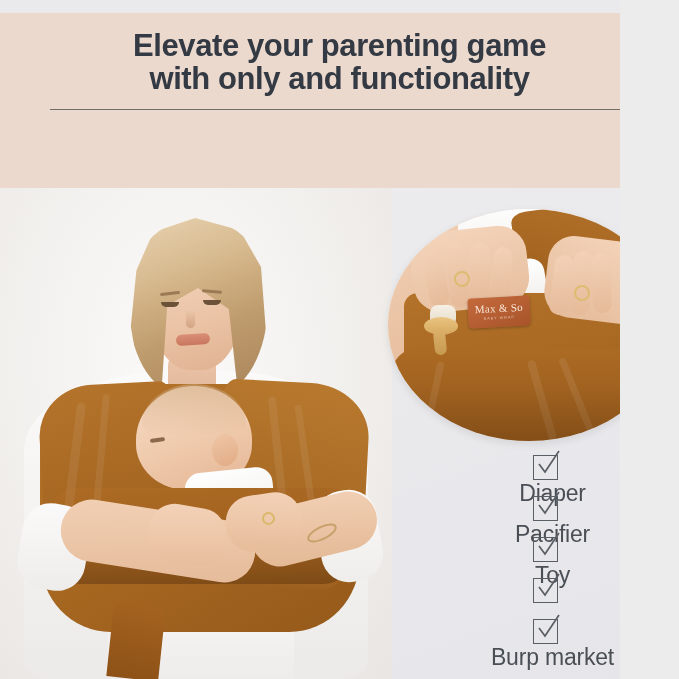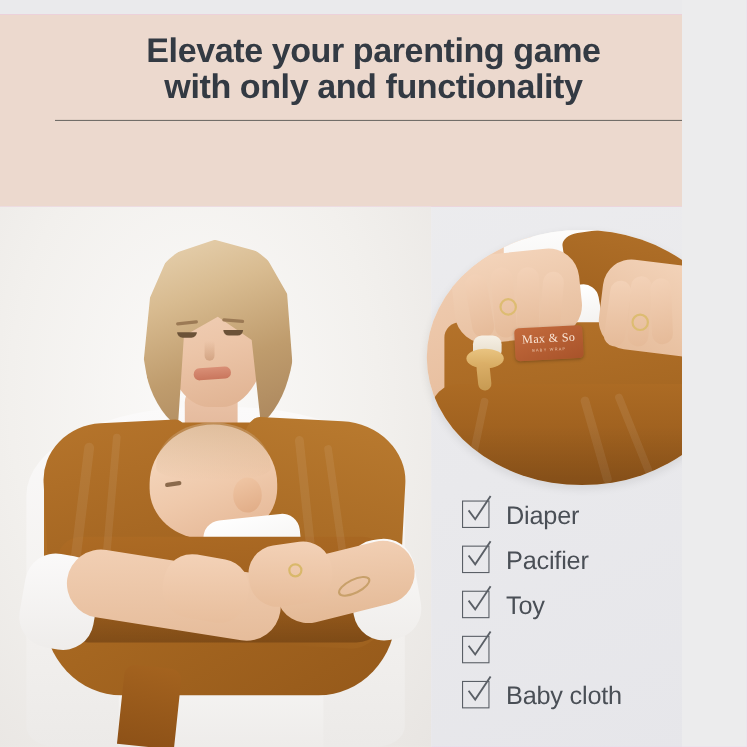--- a/index.html
+++ b/index.html
@@ -1,21 +1,21 @@
 <!DOCTYPE html>
 <html><head>
 <meta charset="utf-8">
 <style>
   html,body{margin:0;padding:0;}
   body{
     width:679px;height:679px;overflow:hidden;
     font-family:"Liberation Sans", sans-serif;
     background:#ececed;
   }
-  .canvas{position:relative;width:620px;height:679px;overflow:hidden;background:#f0abfc;}
+  .canvas{position:relative;width:620px;height:679px;overflow:hidden;background:#fde047;}
 
   
   .top-strip{position:absolute;left:0;top:0;width:679px;height:13px;background:#eaeaec;}
 
   
   .header-band{
     position:absolute;left:0;top:13px;width:679px;height:175px;
     background:#ecd9ce;
   }
   .headline{
@@ -230,21 +230,21 @@
   }
   .inset-label .ln2{
     position:absolute;left:0;top:19px;width:100%;text-align:center;
     font-size:3.6px;color:#edc9b0;letter-spacing:1.1px;
   }
   .inset-shadow{position:absolute;left:0;bottom:0;width:100%;height:54px;
     background:linear-gradient(180deg,rgba(0,0,0,0),rgba(0,0,0,.10));pointer-events:none;}
 
   
   .checklist{position:absolute;left:420px;top:455px;width:250px;}
-  .check-row{display:flex;align-items:flex-start;height:41px;}
+  .check-row{display:flex;align-items:center;height:41px;flex-direction:column;}
   .cbox{position:relative;width:23px;height:23px;flex:0 0 23px;
     border:1.6px solid #5a5f66;background:transparent;}
   .cbox svg{position:absolute;left:2px;top:-6px;width:26px;height:28px;overflow:visible;}
   .clabel{margin-left:15px;font-size:23px;color:#4a4f56;
     font-weight:400;letter-spacing:-0.2px;white-space:nowrap;}
 </style>
 </head>
 <body>
 
 <div class="canvas">
@@ -380,18 +380,18 @@
         </svg>
       </span>
     </div>
 
     <div class="check-row">
       <span class="cbox">
         <svg viewBox="0 0 26 28" aria-hidden="true">
           <path d="M3 14 L9 22 L23 1" fill="none" stroke="#5a5f66" stroke-width="1.7"></path>
         </svg>
       </span>
-      <span class="clabel">Baby cloth</span>
+      <span class="clabel">Burp market</span>
     </div>
 
   </div>
 
 </div>
 
 </body></html>

